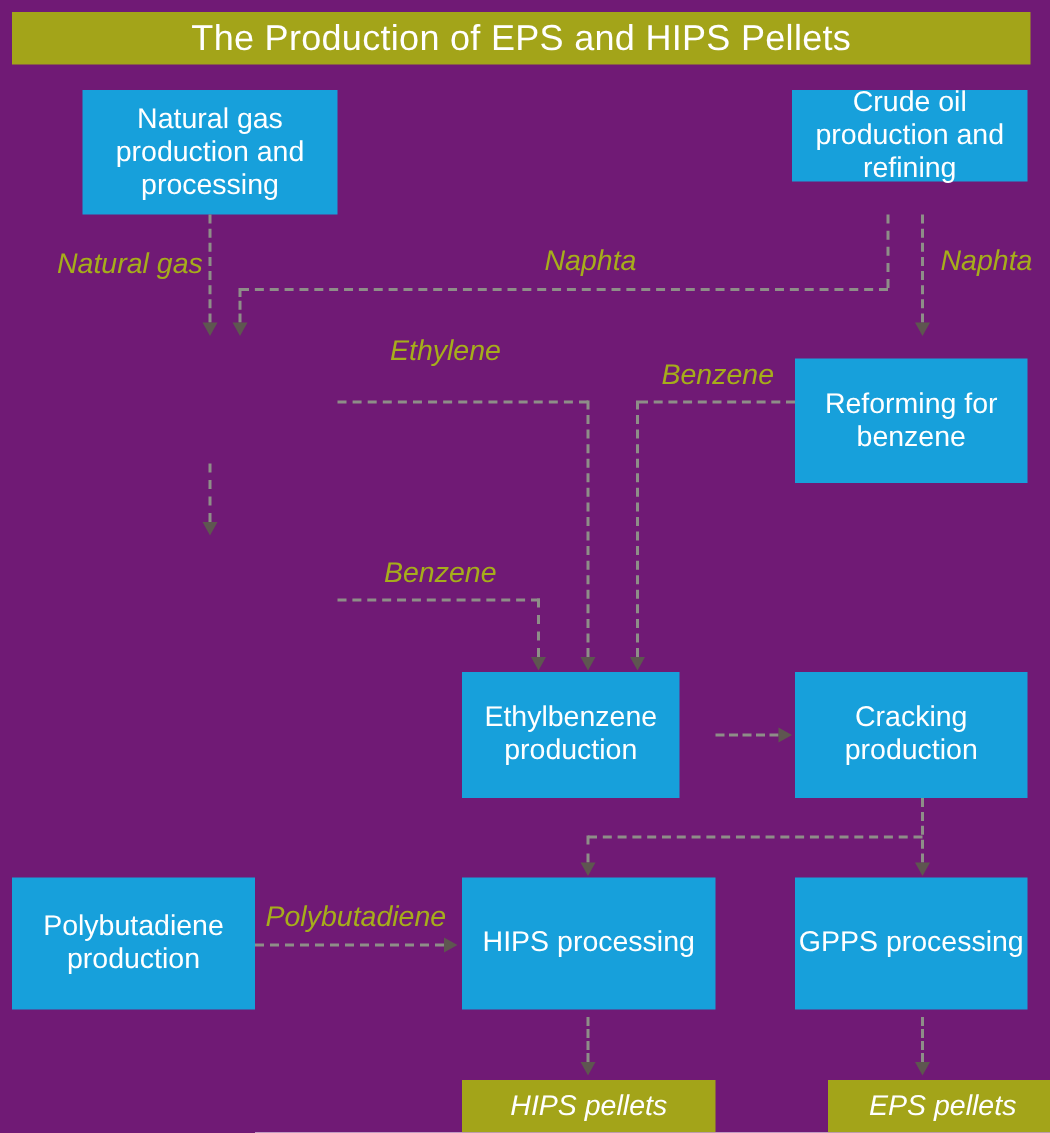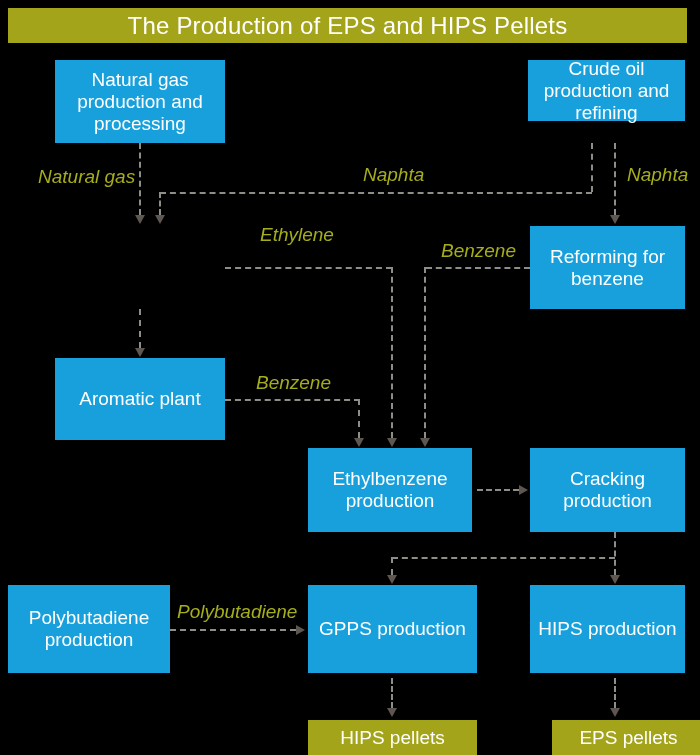--- a/index.html
+++ b/index.html
@@ -1,36 +1,36 @@
 <!DOCTYPE html>
 <html><head>
 <meta charset="utf-8">
 <style>
   html,body{margin:0;padding:0;background:#ffffff;}
   #stage{
     position:relative;width:700px;height:755px;
-    background:#000000;overflow:hidden;
+    background:#701a75;overflow:hidden;
     font-family:"Liberation Sans","DejaVu Sans",sans-serif;
   }
   .titlebar{
     position:absolute;left:8px;top:8px;width:679px;height:35px;
     background:#A3A419;color:#ffffff;
     display:flex;align-items:center;justify-content:center;
     font-size:24px;letter-spacing:.2px;
   }
   .node{
     position:absolute;background:#17A0DB;color:#ffffff;
     display:flex;align-items:center;justify-content:center;
     text-align:center;font-size:19px;line-height:22px;
     white-space:pre-line;
   }
   .pellet{
     position:absolute;background:#A3A419;color:#ffffff;
     display:flex;align-items:center;justify-content:center;
-    text-align:left;font-size:19px;
+    text-align:left;font-size:19px;font-style:italic;
   }
   .flow-label{
     position:absolute;color:#A6AD1B;font-style:italic;
     font-size:19px;white-space:nowrap;
   }
   .hline{position:absolute;height:0;border-top:2px dashed #8E8E88;}
   .vline{position:absolute;width:0;border-left:2px dashed #8E8E88;}
   .arr-down{position:absolute;width:0;height:0;
     border-left:5px solid transparent;border-right:5px solid transparent;
     border-top:9px solid #5E5650;}
@@ -44,31 +44,30 @@
 <div id="stage">
 
   <div class="titlebar">The Production of EPS and HIPS Pellets</div>
 
   <div class="node" style="left:55px;top:60px;width:170px;height:83px">Natural gas
 production and
 processing</div>
   <div class="node" style="left:528px;top:60px;width:157px;height:61px">Crude oil
 production and
 refining</div>
-  <div class="node" style="left:530px;top:226px;width:155px;height:83px">Reforming for
+  <div class="node" style="left:530px;top:239px;width:155px;height:83px">Reforming for
 benzene</div>
-  <div class="node" style="left:55px;top:358px;width:170px;height:82px">Aromatic plant</div>
-  <div class="node" style="left:308px;top:448px;width:164px;height:84px">Ethylbenzene
+  <div class="node" style="left:308px;top:448px;width:145px;height:84px">Ethylbenzene
 production</div>
   <div class="node" style="left:530px;top:448px;width:155px;height:84px">Cracking
 production</div>
   <div class="node" style="left:8px;top:585px;width:162px;height:88px">Polybutadiene
 production</div>
-  <div class="node" style="left:308px;top:585px;width:169px;height:88px">GPPS production</div>
-  <div class="node" style="left:530px;top:585px;width:155px;height:88px">HIPS production</div>
+  <div class="node" style="left:308px;top:585px;width:169px;height:88px">HIPS processing</div>
+  <div class="node" style="left:530px;top:585px;width:155px;height:88px">GPPS processing</div>
 
   <div class="pellet" style="left:308px;top:720px;width:169px;height:35px">HIPS pellets</div>
   <div class="pellet" style="left:552px;top:720px;width:153px;height:35px">EPS pellets</div>
 
   <div class="flow-label" style="left:38px;top:166px">Natural gas</div>
   <div class="flow-label" style="left:363px;top:164px">Naphta</div>
   <div class="flow-label" style="left:627px;top:164px">Naphta</div>
   <div class="flow-label" style="left:260px;top:224px">Ethylene</div>
   <div class="flow-label" style="left:441px;top:240px">Benzene</div>
   <div class="flow-label" style="left:256px;top:372px">Benzene</div>

